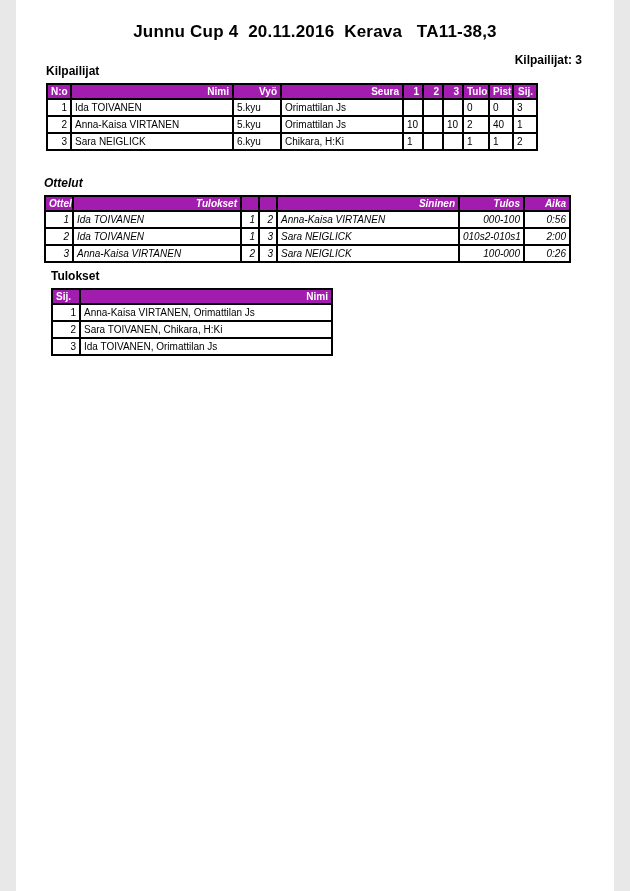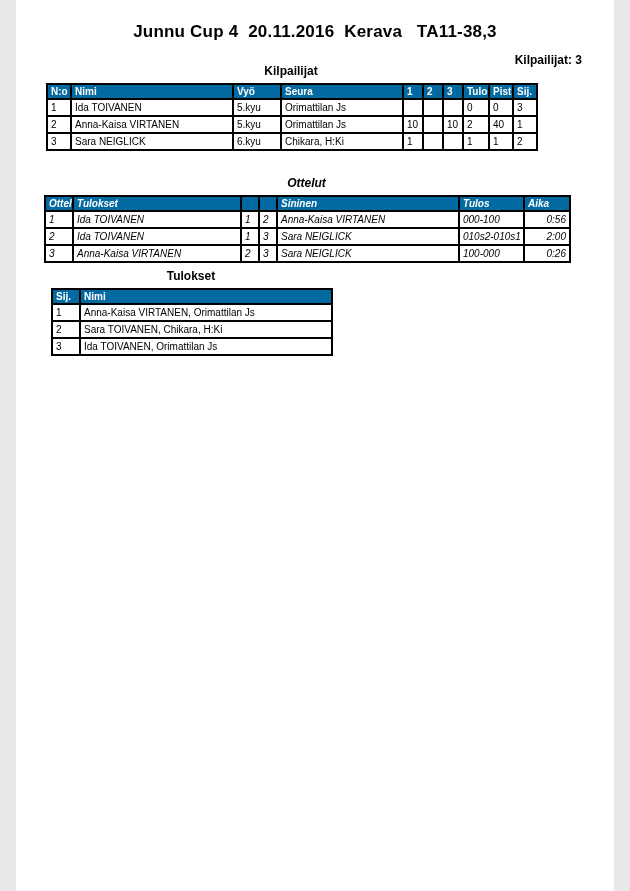--- a/index.html
+++ b/index.html
@@ -26,47 +26,47 @@
     font-size:12px;
     font-weight:bold;
   }
   .tbl-section { position:absolute; }
   .sec-kilpailijat { left:30px;  top:64px;  width:490px; }
   .sec-ottelut    { left:28px;  top:176px; width:525px;font-style:italic; }
   .sec-tulokset   { left:35px;  top:269px; width:280px; }
   .section-title {
     font-size:12px;
     font-weight:bold;
-    text-align:center;
+    text-align:left;
     margin-bottom:5px;
   }
   table {
     border-collapse:collapse;
     table-layout:fixed;
     width:100%;
     font-size:10px;
   }
   th, td {
     border:2px solid #000;
     height:17px;
     padding:0 3px;
     white-space:nowrap;
     overflow:hidden;
     vertical-align:middle;
     font-weight:normal;
   }
   thead th {
-    background:#0369a1;
+    background:#a21caf;
     color:#fff;
     font-weight:bold;
     height:15px;
     border-color:#000;
   }
   .al { text-align:left; }
-  .ac { text-align:left; }
+  .ac { text-align:right; }
   .ar { text-align:right; }
 </style>
 </head>
 <body>
 
 <div class="page">
 
   <div class="doc-title">Junnu Cup 4  20.11.2016  Kerava   TA11-38,3</div>
 
   <div class="count-label">Kilpailijat: 3</div>

